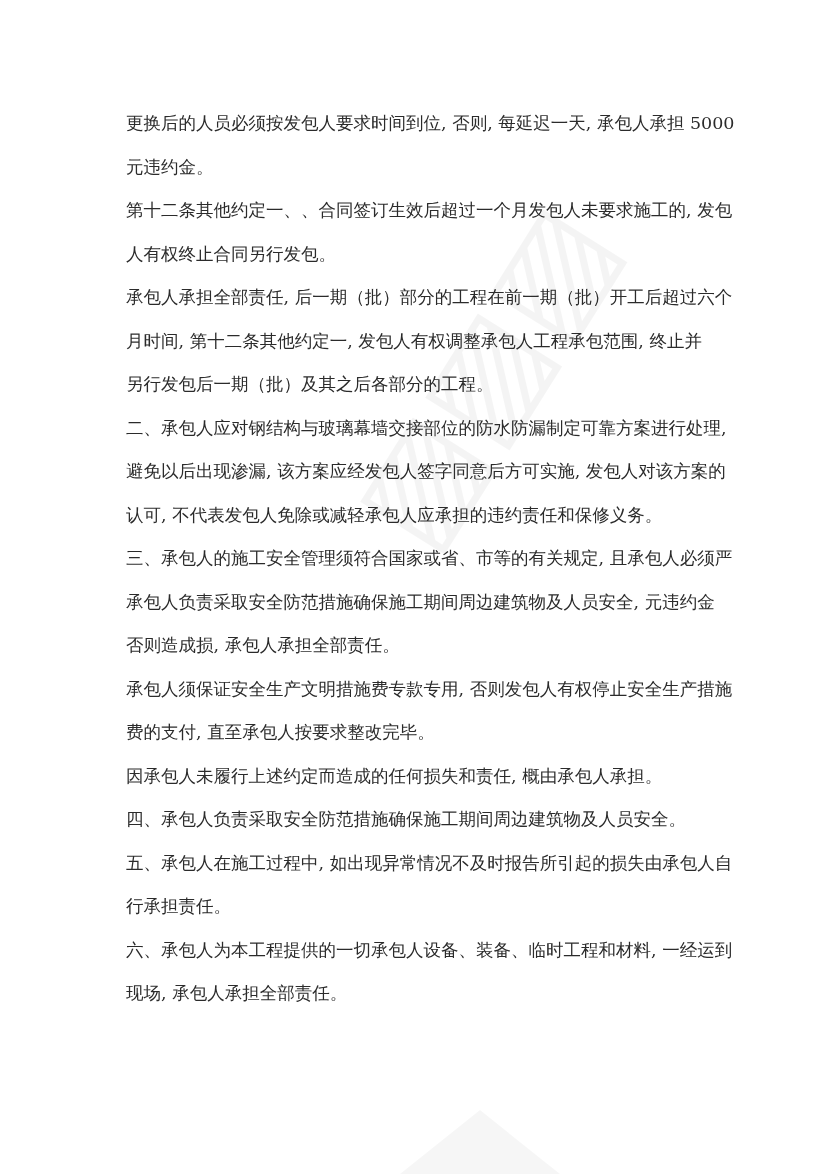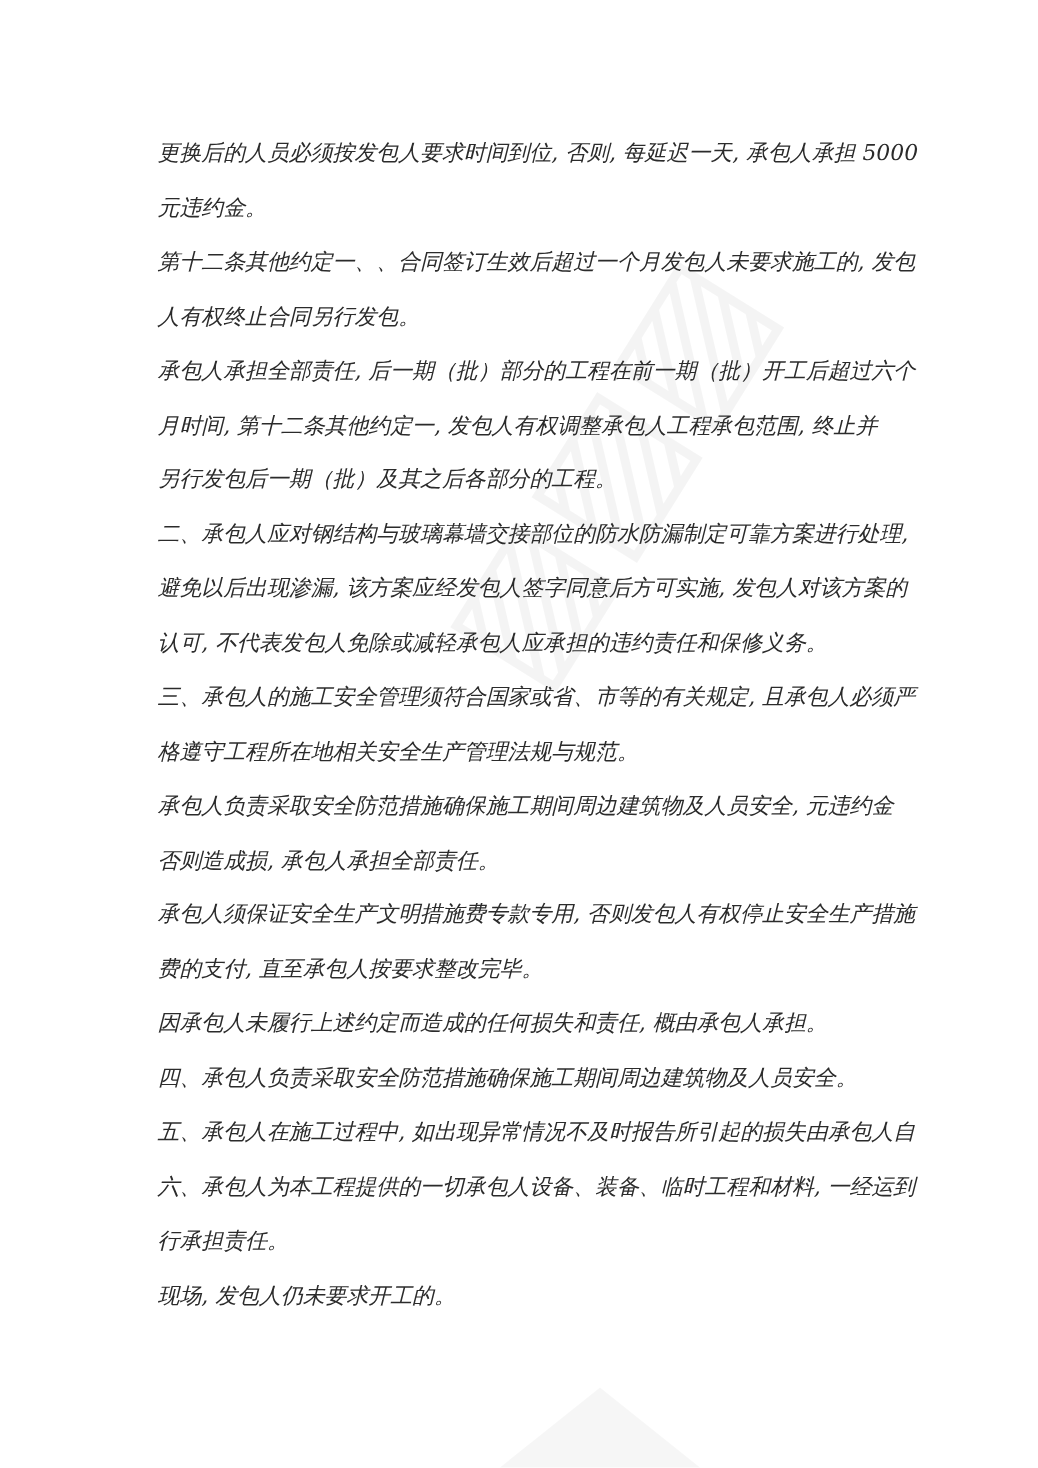--- a/index.html
+++ b/index.html
@@ -26,21 +26,20 @@
     left: 126px;
     top: 112px;
     width: 585px;
   }
   .line {
     height: 43.5px;
     line-height: 22px;
     font-size: 17.5px;
     white-space: nowrap;
     letter-spacing: 0px;
-    font-style: italic;
   }
   .watermark {
     position: absolute;
     color: rgba(0,0,0,0.045);
     font-family: "DejaVu Sans", sans-serif;
     font-weight: bold;
     white-space: nowrap;
     pointer-events: none;
     user-select: none;
   }
@@ -72,25 +71,24 @@
     <div class="line">元违约金。</div>
     <div class="line">第十二条其他约定一、、合同签订生效后超过一个月发包人未要求施工的, 发包</div>
     <div class="line">人有权终止合同另行发包。</div>
     <div class="line">承包人承担全部责任, 后一期（批）部分的工程在前一期（批）开工后超过六个</div>
     <div class="line">月时间, 第十二条其他约定一, 发包人有权调整承包人工程承包范围, 终止并</div>
     <div class="line">另行发包后一期（批）及其之后各部分的工程。</div>
     <div class="line">二、承包人应对钢结构与玻璃幕墙交接部位的防水防漏制定可靠方案进行处理,</div>
     <div class="line">避免以后出现渗漏, 该方案应经发包人签字同意后方可实施, 发包人对该方案的</div>
     <div class="line">认可, 不代表发包人免除或减轻承包人应承担的违约责任和保修义务。</div>
     <div class="line">三、承包人的施工安全管理须符合国家或省、市等的有关规定, 且承包人必须严</div>
-    <div class="line">格遵守工程所在地相关安全生产管理法规与规范。</div>
     <div class="line">承包人负责采取安全防范措施确保施工期间周边建筑物及人员安全, 元违约金</div>
     <div class="line">否则造成损, 承包人承担全部责任。</div>
     <div class="line">承包人须保证安全生产文明措施费专款专用, 否则发包人有权停止安全生产措施</div>
     <div class="line">费的支付, 直至承包人按要求整改完毕。</div>
     <div class="line">因承包人未履行上述约定而造成的任何损失和责任, 概由承包人承担。</div>
     <div class="line">四、承包人负责采取安全防范措施确保施工期间周边建筑物及人员安全。</div>
     <div class="line">五、承包人在施工过程中, 如出现异常情况不及时报告所引起的损失由承包人自</div>
+    <div class="line">行承担责任。</div>
     <div class="line">六、承包人为本工程提供的一切承包人设备、装备、临时工程和材料, 一经运到</div>
-    <div class="line">行承担责任。</div>
-    <div class="line">现场, 发包人仍未要求开工的。</div>
+    <div class="line">现场, 承包人承担全部责任。</div>
   </div>
 </div>
 
 </body></html>

